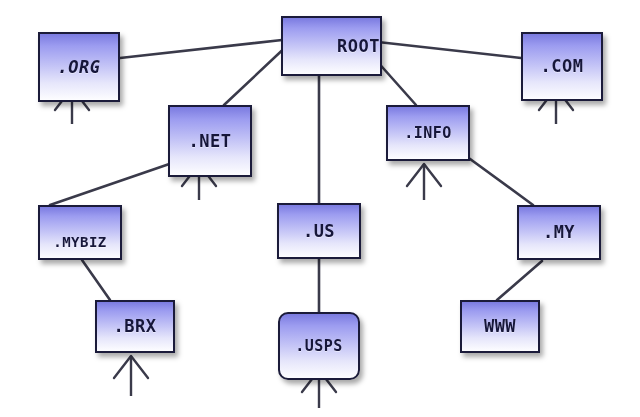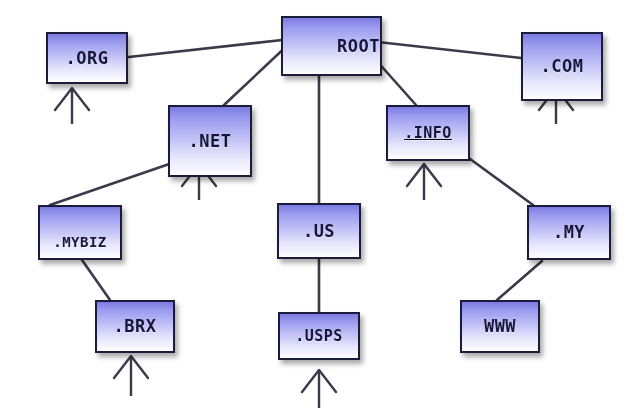--- a/index.html
+++ b/index.html
@@ -81,44 +81,44 @@
       </g>
       <g>
         <line x1="319" y1="370" x2="319" y2="408" stroke="#3a3a4a" stroke-width="2.4"></line>
         <path d="M 302 392 L 319 370 L 336 392" fill="none" stroke="#3a3a4a" stroke-width="2.4" stroke-linecap="round" stroke-linejoin="round"></path>
       </g>
     </svg>
   <div id="nodes">
       <div class="node" style="left: 281px; top: 16px; width: 101px; height: 60px; justify-content: flex-end;">
         <span class="label">ROOT</span>
       </div>
-      <div class="node" style="left: 46px; top: 32px; width: 82px; height: 52px;">
+      <div class="node" style="left: 38px; top: 32px; width: 82px; height: 70px; font-style: italic;">
         <span class="label">.ORG</span>
       </div>
       <div class="node" style="left: 521px; top: 32px; width: 82px; height: 69px;">
         <span class="label">.COM</span>
       </div>
       <div class="node" style="left: 168px; top: 105px; width: 84px; height: 72px; text-align: center;">
         <span class="label">.NET</span>
       </div>
-      <div class="node small" style="left: 386px; top: 105px; width: 84px; height: 56px; text-decoration: underline;">
+      <div class="node small" style="left: 386px; top: 105px; width: 84px; height: 56px;">
         <span class="label">.INFO</span>
       </div>
       <div class="node tiny" style="left: 38px; top: 205px; width: 84px; height: 55px;">
         <span class="label">.MYBIZ</span>
       </div>
       <div class="node" style="left: 277px; top: 203px; width: 84px; height: 56px;">
         <span class="label">.US</span>
       </div>
-      <div class="node" style="left: 517px; top: 205px; width: 84px; height: 55px; margin-left: 10px;">
+      <div class="node" style="left: 517px; top: 205px; width: 84px; height: 55px;">
         <span class="label">.MY</span>
       </div>
       <div class="node" style="left: 95px; top: 300px; width: 80px; height: 53px; text-align: center;">
         <span class="label">.BRX</span>
       </div>
-      <div class="node small" style="left: 278px; top: 312px; width: 82px; height: 48px;">
+      <div class="node small" style="left: 278px; top: 312px; width: 82px; height: 68px; border-radius: 10px;">
         <span class="label">.USPS</span>
       </div>
       <div class="node" style="left: 460px; top: 300px; width: 80px; height: 53px;">
         <span class="label">WWW</span>
       </div>
     </div>
 </div>
 
 </body></html>

